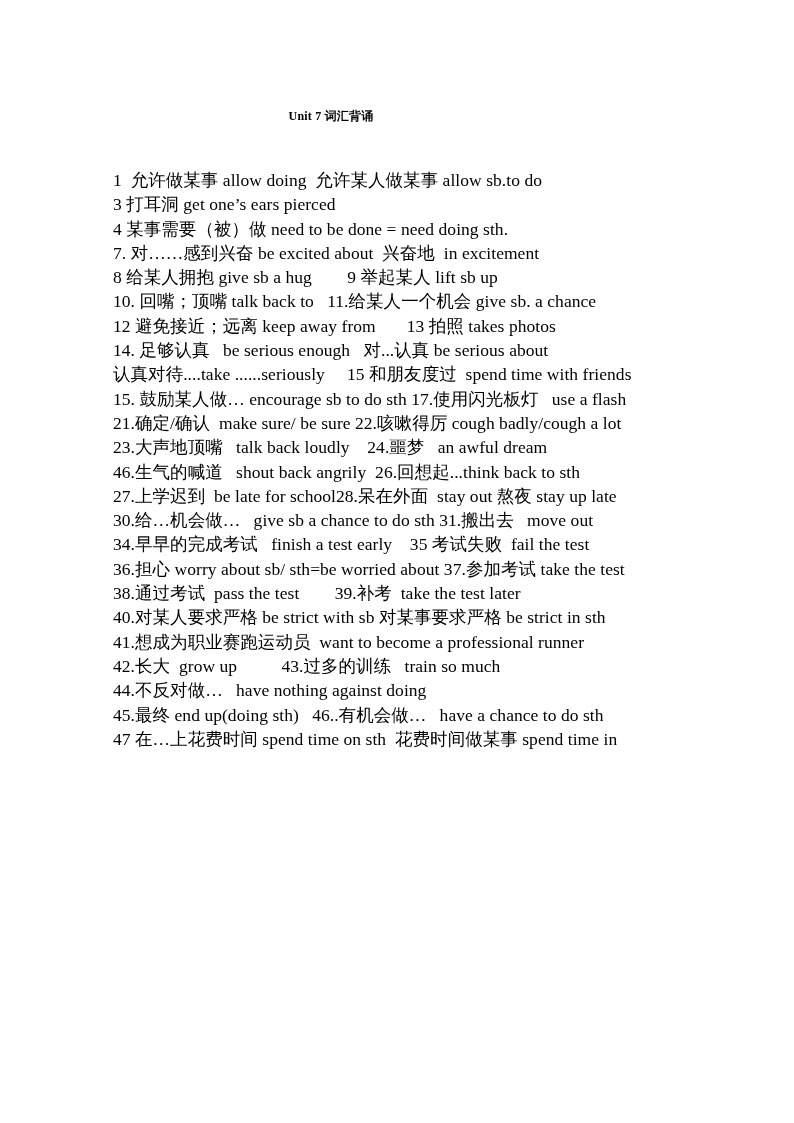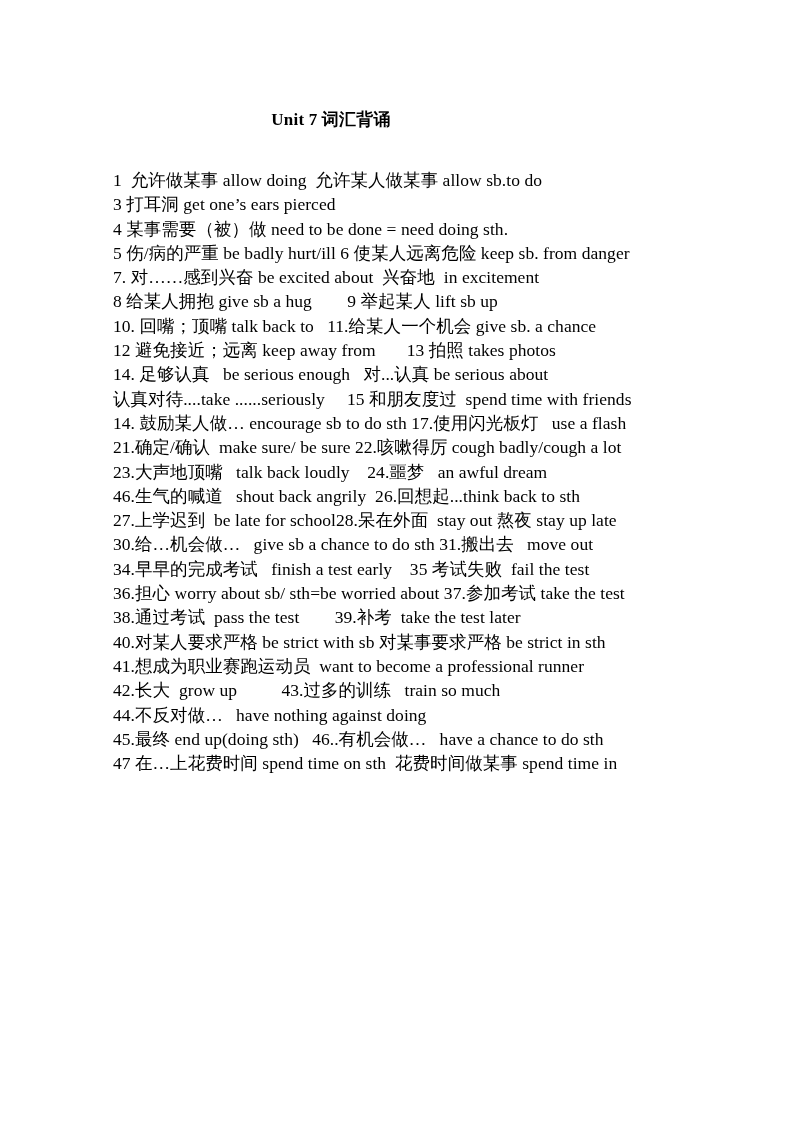--- a/index.html
+++ b/index.html
@@ -20,21 +20,21 @@
     height: 1123px;
     box-sizing: border-box;
     background: #ffffff;
   }
   .doc-title {
     position: absolute;
     left: 0;
     top: 108px;
     width: 662px;
     text-align: center;
-    font-size: 17px;
+    font-size: 12px;
     font-weight: bold;
     letter-spacing: 0.2px;
   }
   .body-block {
     position: absolute;
     left: 113px;
     top: 168px;
     width: 570px;
   }
   .line {
@@ -52,28 +52,27 @@
 <body>
 
 <div class="page">
 
   <div class="doc-title">Unit 7  词汇背诵</div>
 
   <div class="body-block">
       <div class="line">1  允许做某事 allow doing  允许某人做某事 allow sb.to do</div>
       <div class="line">3 打耳洞 get one’s ears pierced</div>
       <div class="line">4 某事需要（被）做 need to be done = need doing sth.</div>
-      <div class="line">5 伤/病的严重 be badly hurt/ill 6 使某人远离危险 keep sb. from danger</div>
       <div class="line">7. 对……感到兴奋 be excited about  兴奋地  in excitement</div>
       <div class="line">8 给某人拥抱 give sb a hug        9 举起某人 lift sb up</div>
       <div class="line">10. 回嘴；顶嘴 talk back to   11.给某人一个机会 give sb. a chance</div>
       <div class="line">12 避免接近；远离 keep away from       13 拍照 takes photos</div>
       <div class="line">14. 足够认真   be serious enough   对...认真 be serious about</div>
       <div class="line">认真对待....take ......seriously     15 和朋友度过  spend time with friends</div>
-      <div class="line">14. 鼓励某人做… encourage sb to do sth 17.使用闪光板灯   use a flash</div>
+      <div class="line">15. 鼓励某人做… encourage sb to do sth 17.使用闪光板灯   use a flash</div>
       <div class="line">21.确定/确认  make sure/ be sure 22.咳嗽得厉 cough badly/cough a lot</div>
       <div class="line">23.大声地顶嘴   talk back loudly    24.噩梦   an awful dream</div>
       <div class="line">46.生气的喊道   shout back angrily  26.回想起...think back to sth</div>
       <div class="line">27.上学迟到  be late for school28.呆在外面  stay out 熬夜 stay up late</div>
       <div class="line">30.给…机会做…   give sb a chance to do sth 31.搬出去   move out</div>
       <div class="line">34.早早的完成考试   finish a test early    35 考试失败  fail the test</div>
       <div class="line">36.担心 worry about sb/ sth=be worried about 37.参加考试 take the test</div>
       <div class="line">38.通过考试  pass the test        39.补考  take the test later</div>
       <div class="line">40.对某人要求严格 be strict with sb 对某事要求严格 be strict in sth</div>
       <div class="line">41.想成为职业赛跑运动员  want to become a professional runner</div>

